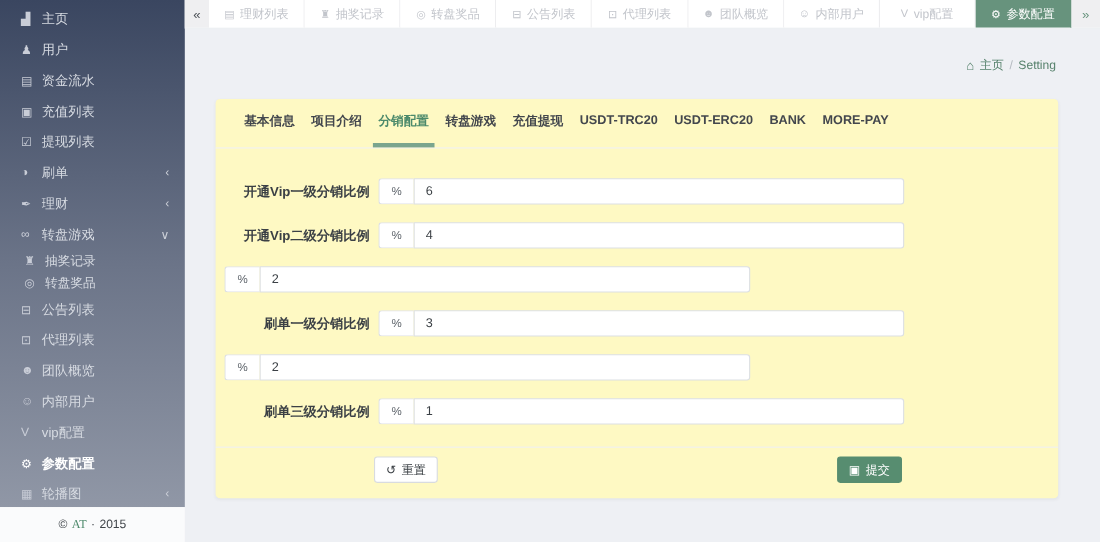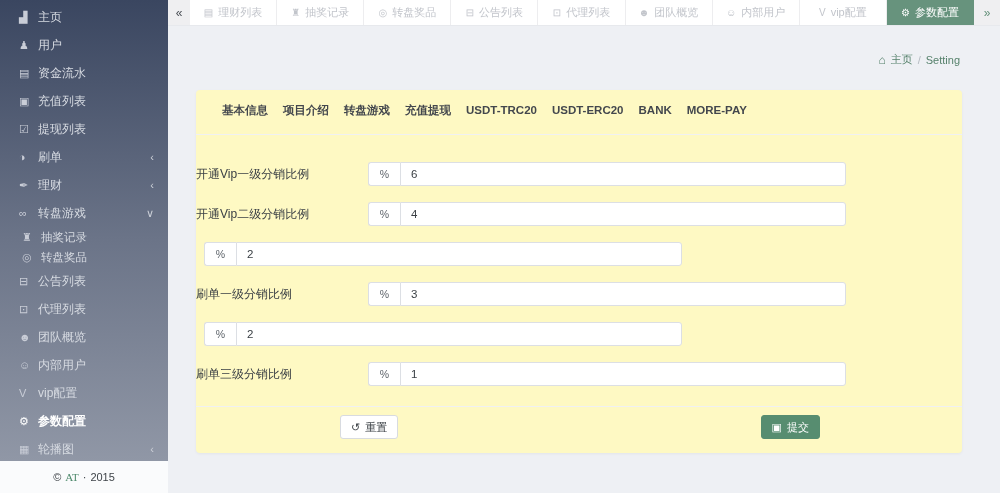--- a/index.html
+++ b/index.html
@@ -67,22 +67,22 @@
   .ctab {
     display:flex; align-items:center; padding:0 5px;
     font-size:11.5px; font-weight:bold; color:#43474d;
     border-bottom:4px solid transparent; cursor:pointer; white-space:nowrap;
   }
   .ctab.active { color:#4c8a6b; border-bottom-color:#7aa58e; }
   
   .form { padding-top:27px; }
   .frow { display:flex; align-items:center; height:24px; margin-bottom:16px; }
   .flabel {
-    width:164px; flex:none; text-align:left; font-size:12px;
-    font-weight:normal; color:#3b4045;
+    width:140px; flex:none; text-align:right; font-size:12px;
+    font-weight:bold; color:#3b4045;
   }
   .igroup { display:flex; width:478px; height:24px; margin-left:8px; }
   .prepend {
     width:32px; flex:none; display:flex; align-items:center; justify-content:center;
     background:#fff; border:1px solid #dcdfe4; border-right:none;
     border-radius:3px 0 0 3px; font-size:10.5px; color:#5e646b;
   }
   .finput {
     flex:1; border:1px solid #dcdfe4; border-radius:0 3px 3px 0;
     padding:0 10px; font-size:11.5px; color:#3b4045; background:#fff;
@@ -234,20 +234,21 @@
   <i class="bc-home-icon">⌂</i>
   <span>主页</span>
   <span class="bc-sep">/</span>
   <span>Setting</span>
 </nav>
 
 <main class="card">
   <div class="ctabs">
     <div class="ctab">基本信息</div>
     <div class="ctab">项目介绍</div>
+    <div class="ctab active">分销配置</div>
     <div class="ctab">转盘游戏</div>
     <div class="ctab">充值提现</div>
     <div class="ctab">USDT-TRC20</div>
     <div class="ctab">USDT-ERC20</div>
     <div class="ctab">BANK</div>
     <div class="ctab">MORE-PAY</div>
   </div>
 
   <form class="form">
     <div class="frow">

